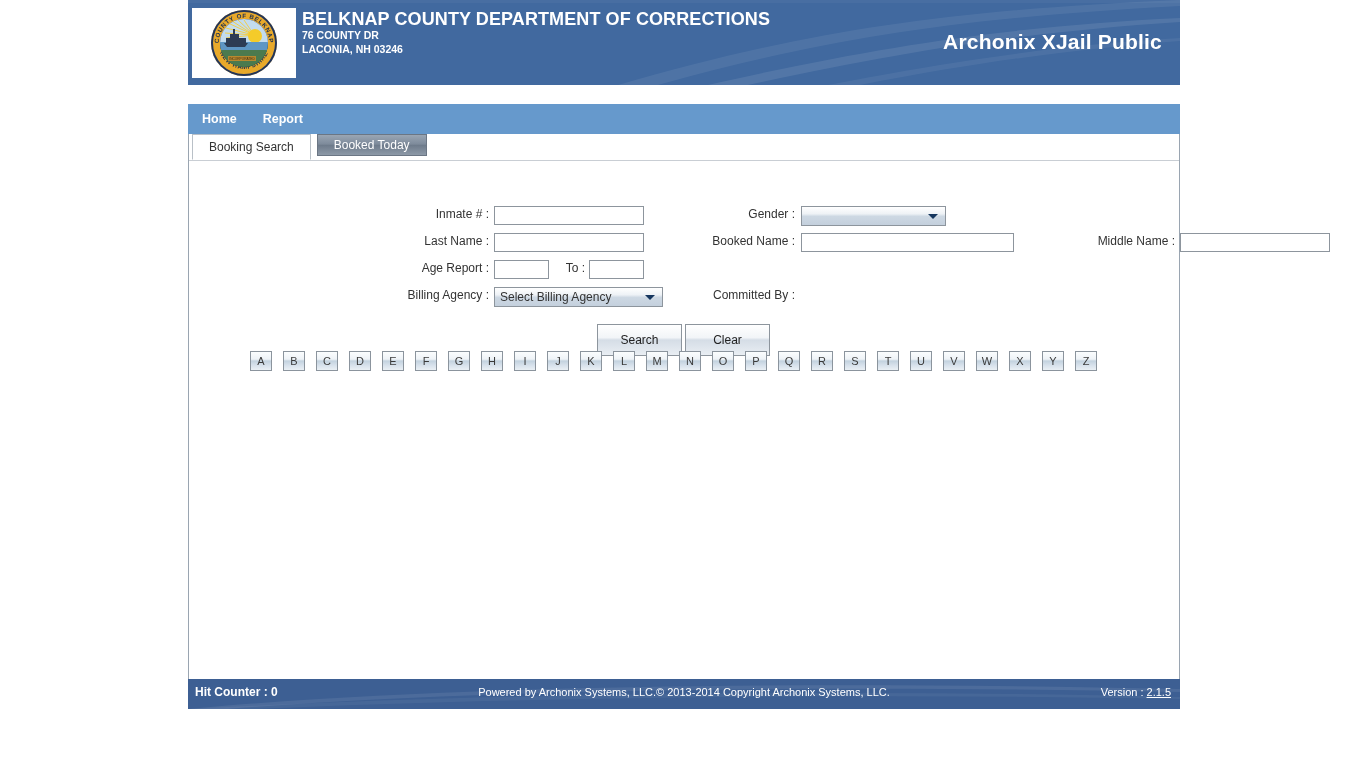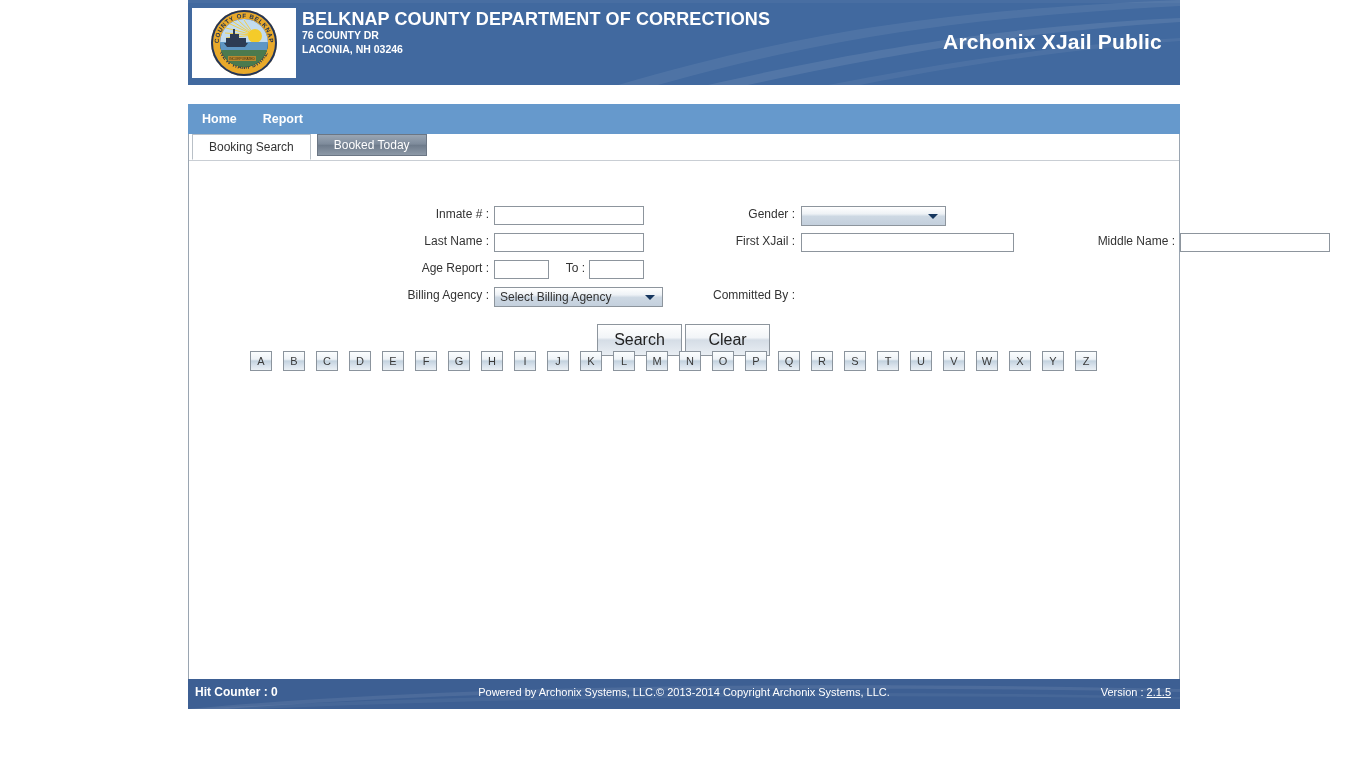--- a/index.html
+++ b/index.html
@@ -224,21 +224,21 @@
     border-left: 5px solid transparent;
     border-right: 5px solid transparent;
     border-top: 5px solid #15365e;
   }
 
   .btn {
     height: 32px;
     box-sizing: border-box;
     border: 1px solid #8d959d;
     background: linear-gradient(#ffffff 0%, #f2f5f8 42%, #d5dde6 50%, #e9eef3 100%);
-    font-size: 16px;
+    font-size: 12px;
     font-family: "Liberation Sans", sans-serif;
     color: #222;
     cursor: pointer;
     padding: 0 14px;
     line-height: 18px;
   }
 
   .alpha-row {
     position: absolute;
     left: 249px;
@@ -389,21 +389,21 @@
           <span></span>
           <span class="arrow"></span>
         </div>
 
         <div class="frow" style="left:178px; top:73px; width:122px; justify-content:flex-end;">
           <span class="flabel">Last Name :</span>
         </div>
         <input class="txt" type="text" style="position: absolute; left: 305px; top: 72px; width: 150px;" value="" placeholder="">
 
         <div class="frow" style="left:440px; top:73px; width:166px; justify-content:flex-end;">
-          <span class="flabel">First XJail :</span>
+          <span class="flabel">Booked Name :</span>
         </div>
         <input class="txt" type="text" style="position: absolute; left: 612px; top: 72px; width: 213px;" value="" placeholder="">
 
         <div class="frow" style="left:790px; top:73px; width:196px; justify-content:flex-end;">
           <span class="flabel">Middle Name :</span>
         </div>
         <input class="txt" type="text" style="position: absolute; left: 991px; top: 72px; width: 150px;" value="" placeholder="">
 
         <div class="frow" style="left:178px; top:100px; width:122px; justify-content:flex-end;">
           <span class="flabel">Age Report :</span>

